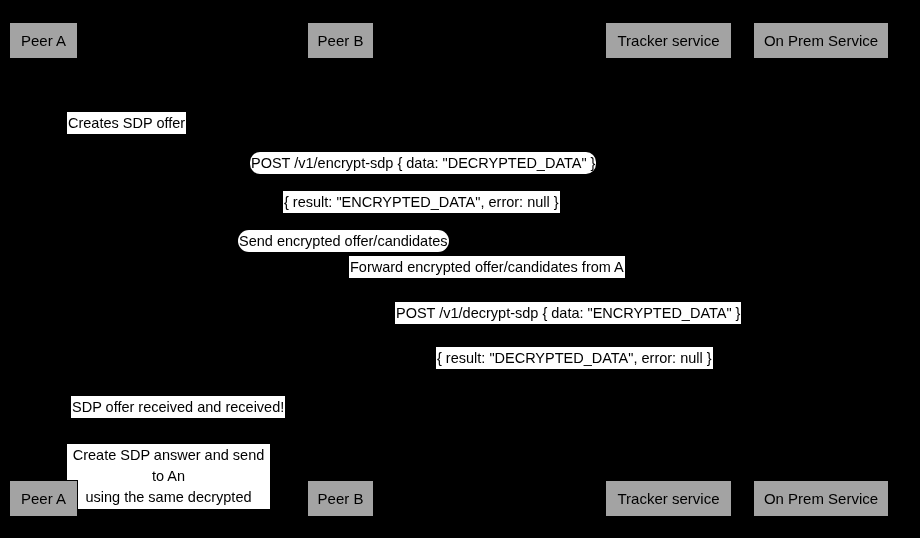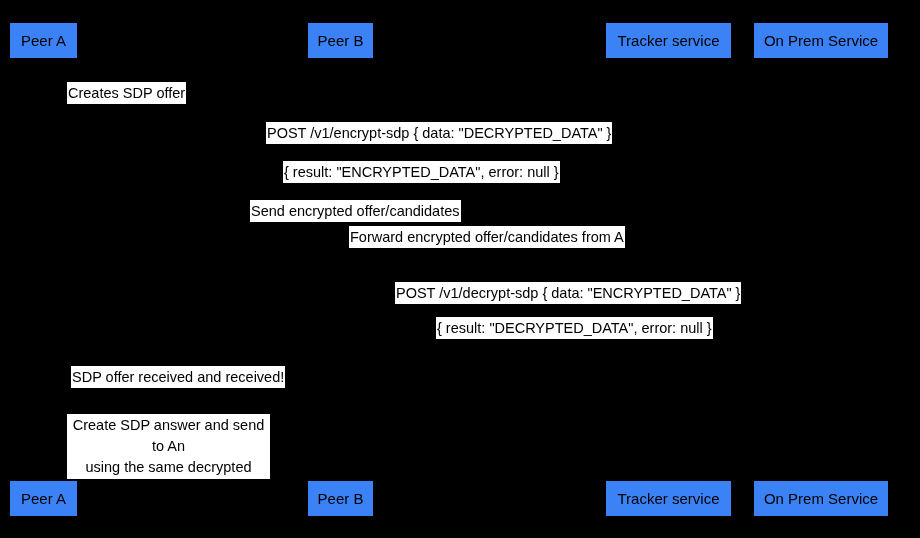--- a/index.html
+++ b/index.html
@@ -18,21 +18,21 @@
 
   #diagram {
     position: absolute;
     inset: 0;
     background: #000000;
   }
 
   
   .participant {
     position: absolute;
-    background: #3b82f6;
+    background: #a3a3a3;
     color: #000000;
     border: 1px solid #000000;
     box-sizing: border-box;
     display: flex;
     align-items: center;
     justify-content: center;
     font-size: 15px;
     line-height: 1;
     white-space: nowrap;
     height: 37px;
@@ -51,20 +51,21 @@
   .msg {
     position: absolute;
     background: #ffffff;
     color: #000000;
     font-size: 14.5px;
     line-height: 22px;
     white-space: nowrap;
     padding: 0 1px;
     box-sizing: border-box;
     height: 22px;
+    margin-top: 30px;
   }
   .msg.multiline {
     white-space: normal;
     text-align: center;
     height: auto;
     line-height: 21px;
     padding: 1px 2px;
   }
   .msg .line {
     display: block;
@@ -106,37 +107,37 @@
   <div class="connector" style="left:43px;  top:222px; width:625px;"></div>
   <div class="connector" style="left:340px; top:261px; width:328px;"></div>
   <div class="connector" style="left:340px; top:300px; width:480px;"></div>
   <div class="connector" style="left:340px; top:339px; width:480px;"></div>
   <div class="connector" style="left:43px;  top:388px; width:297px;"></div>
 
   <div class="msg" style="left:67px; top:82px;">
     <span>Creates SDP offer</span>
   </div>
 
-  <div class="msg" style="left:266px; top:122px;">
+  <div class="msg" style="left:250px; top:122px;border-radius:10px;">
     <span>POST /v1/encrypt-sdp { data: "DECRYPTED_DATA" }</span>
   </div>
 
   <div class="msg" style="left:283px; top:161px;">
     <span>{ result: "ENCRYPTED_DATA", error: null }</span>
   </div>
 
-  <div class="msg" style="left:250px; top:200px;">
+  <div class="msg" style="left:238px; top:200px;border-radius:11px;">
     <span>Send encrypted offer/candidates</span>
   </div>
 
   <div class="msg" style="left:349px; top:226px;">
     <span>Forward encrypted offer/candidates from A</span>
   </div>
 
-  <div class="msg" style="left:395px; top:282px;">
+  <div class="msg" style="left:395px; top:272px;">
     <span>POST /v1/decrypt-sdp { data: "ENCRYPTED_DATA" }</span>
   </div>
 
   <div class="msg" style="left:436px; top:317px;">
     <span>{ result: "DECRYPTED_DATA", error: null }</span>
   </div>
 
   <div class="msg" style="left:71px; top:366px;">
     <span>SDP offer received and received!</span>
   </div>

